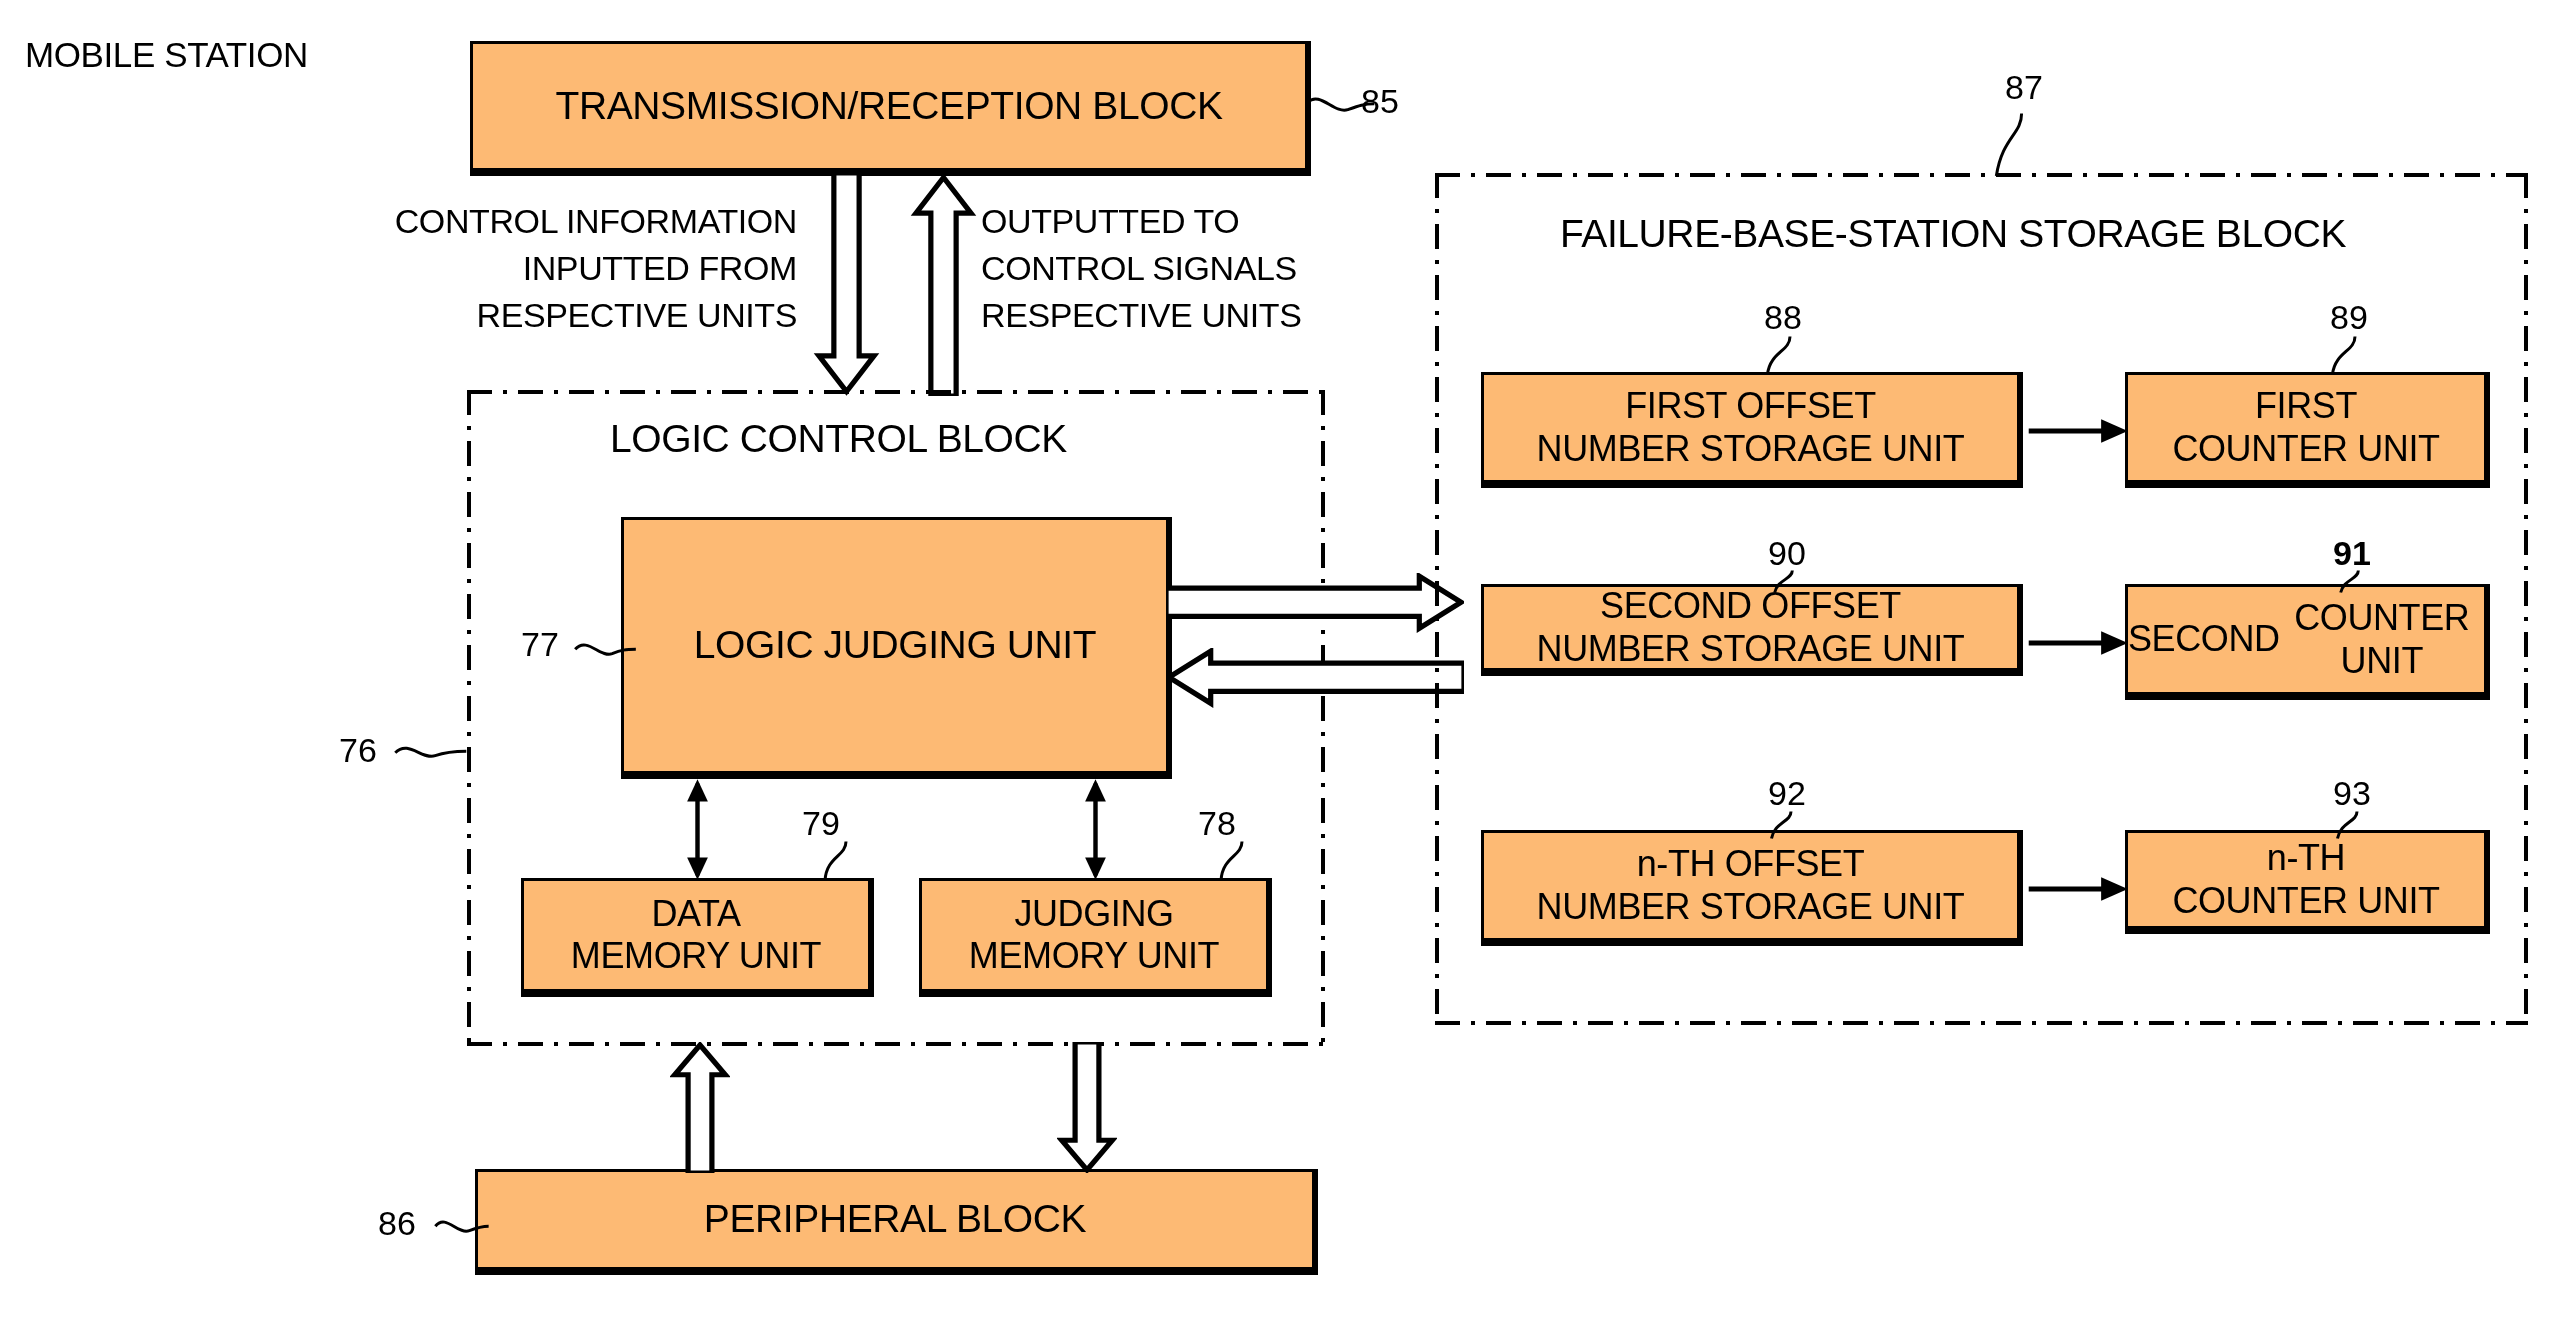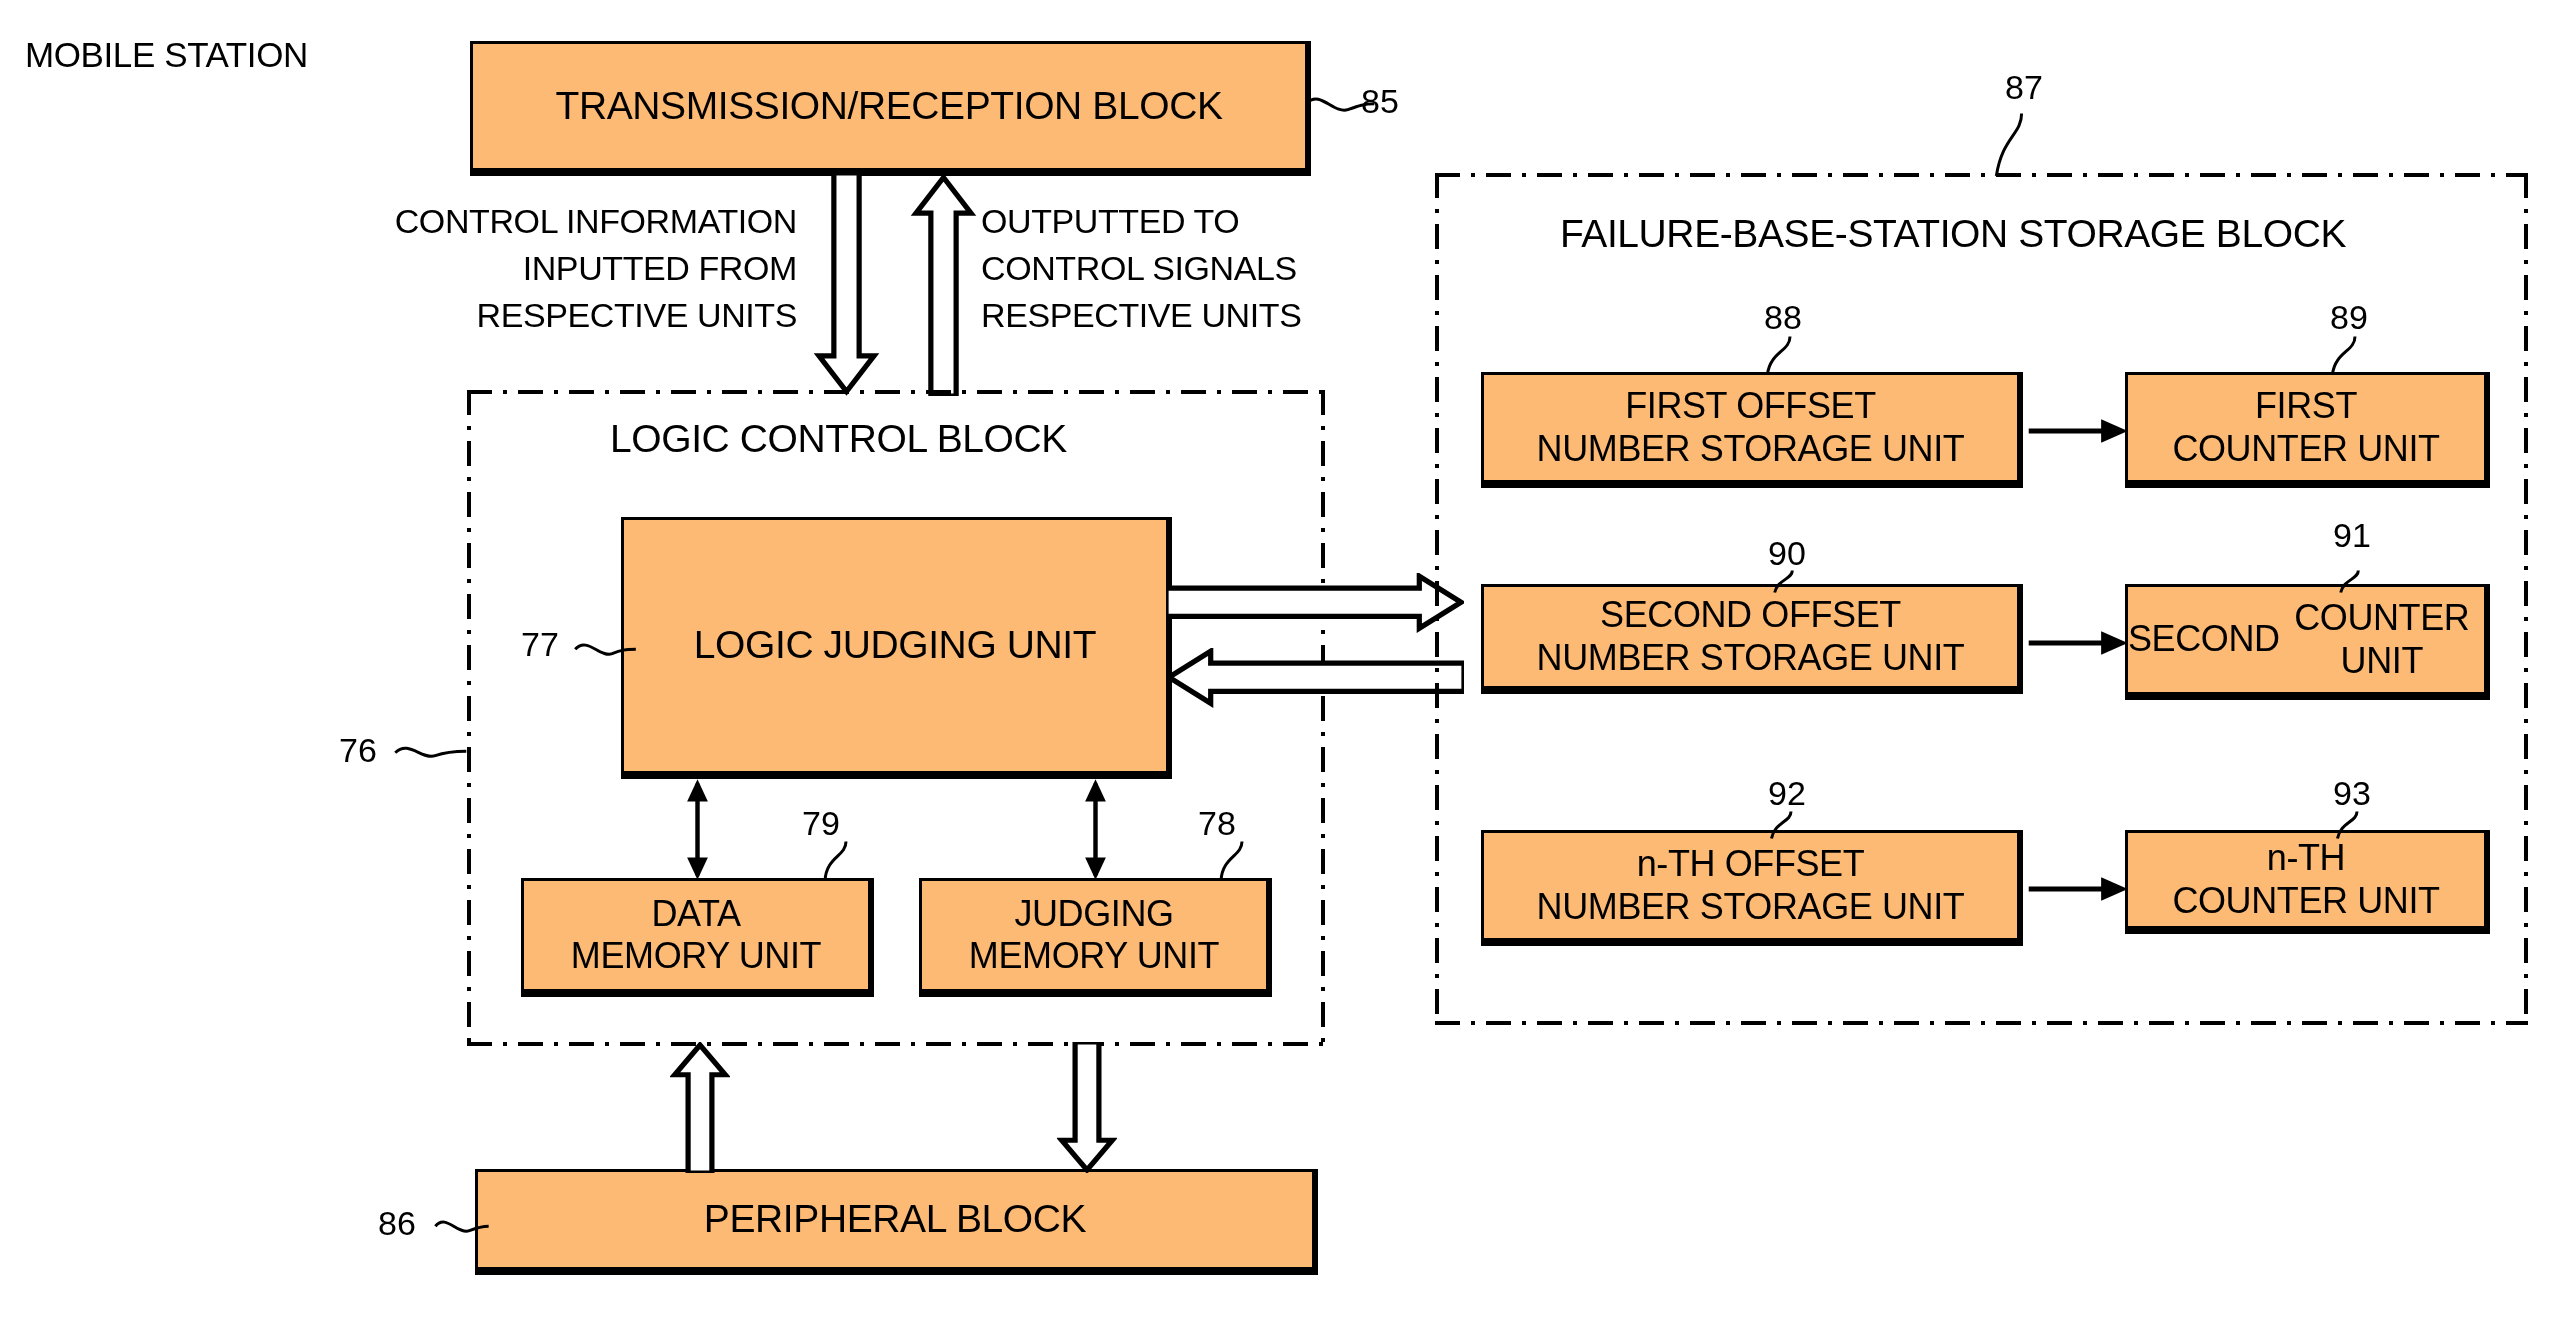--- a/index.html
+++ b/index.html
@@ -214,34 +214,34 @@
   <div class="lbl-num" style="left:2330px; top:298px;">89</div>
   <svg class="leader" style="left:2322px; top:335px; width:45px; height:42px;" viewBox="0 0 60 56">
     <path d="M44 2 C 44 22, 18 22, 14 52" stroke="#000" stroke-width="4" fill="none"></path>
   </svg>
 
   <svg class="solid-arrow" style="left:2027px; top:414px; width:101px; height:34px;" viewBox="0 0 136 46">
     <line x1="2" y1="23" x2="108" y2="23" stroke="#000" stroke-width="7"></line>
     <path d="M136 23 L100 7 L100 39 Z" fill="#000"></path>
   </svg>
 
-  <div class="box" style="left:1481px; top:584px; width:542px; height:110px; font-size:36px; flex-direction:column;">
+  <div class="box" style="left:1481px; top:584px; width:542px; height:92px; font-size:36px; flex-direction:column;">
     <span>SECOND OFFSET</span>
     <span>NUMBER STORAGE UNIT</span>
   </div>
   <div class="lbl-num" style="left:1768px; top:534px;">90</div>
   <svg class="leader" style="left:1761px; top:569px; width:45px; height:25px;" viewBox="0 0 60 34">
     <path d="M42 2 C 42 14, 22 14, 18 32" stroke="#000" stroke-width="4" fill="none"></path>
   </svg>
 
   <div class="box" style="left:2125px; top:584px; width:365px; height:116px; font-size:36px; flex-direction:row;">
     <span>SECOND</span>
     <span>COUNTER UNIT</span>
   </div>
-  <div class="lbl-num" style="left:2333px; top:516px;">91</div>
+  <div class="lbl-num" style="left:2333px; top:534px;font-weight:bold;">91</div>
   <svg class="leader" style="left:2327px; top:569px; width:45px; height:25px;" viewBox="0 0 60 34">
     <path d="M42 2 C 42 14, 22 14, 18 32" stroke="#000" stroke-width="4" fill="none"></path>
   </svg>
 
   <svg class="solid-arrow" style="left:2027px; top:626px; width:101px; height:34px;" viewBox="0 0 136 46">
     <line x1="2" y1="23" x2="108" y2="23" stroke="#000" stroke-width="7"></line>
     <path d="M136 23 L100 7 L100 39 Z" fill="#000"></path>
   </svg>
 
   <div class="box" style="left:1481px; top:830px; width:542px; height:116px; font-size:36px; flex-direction:column;">

